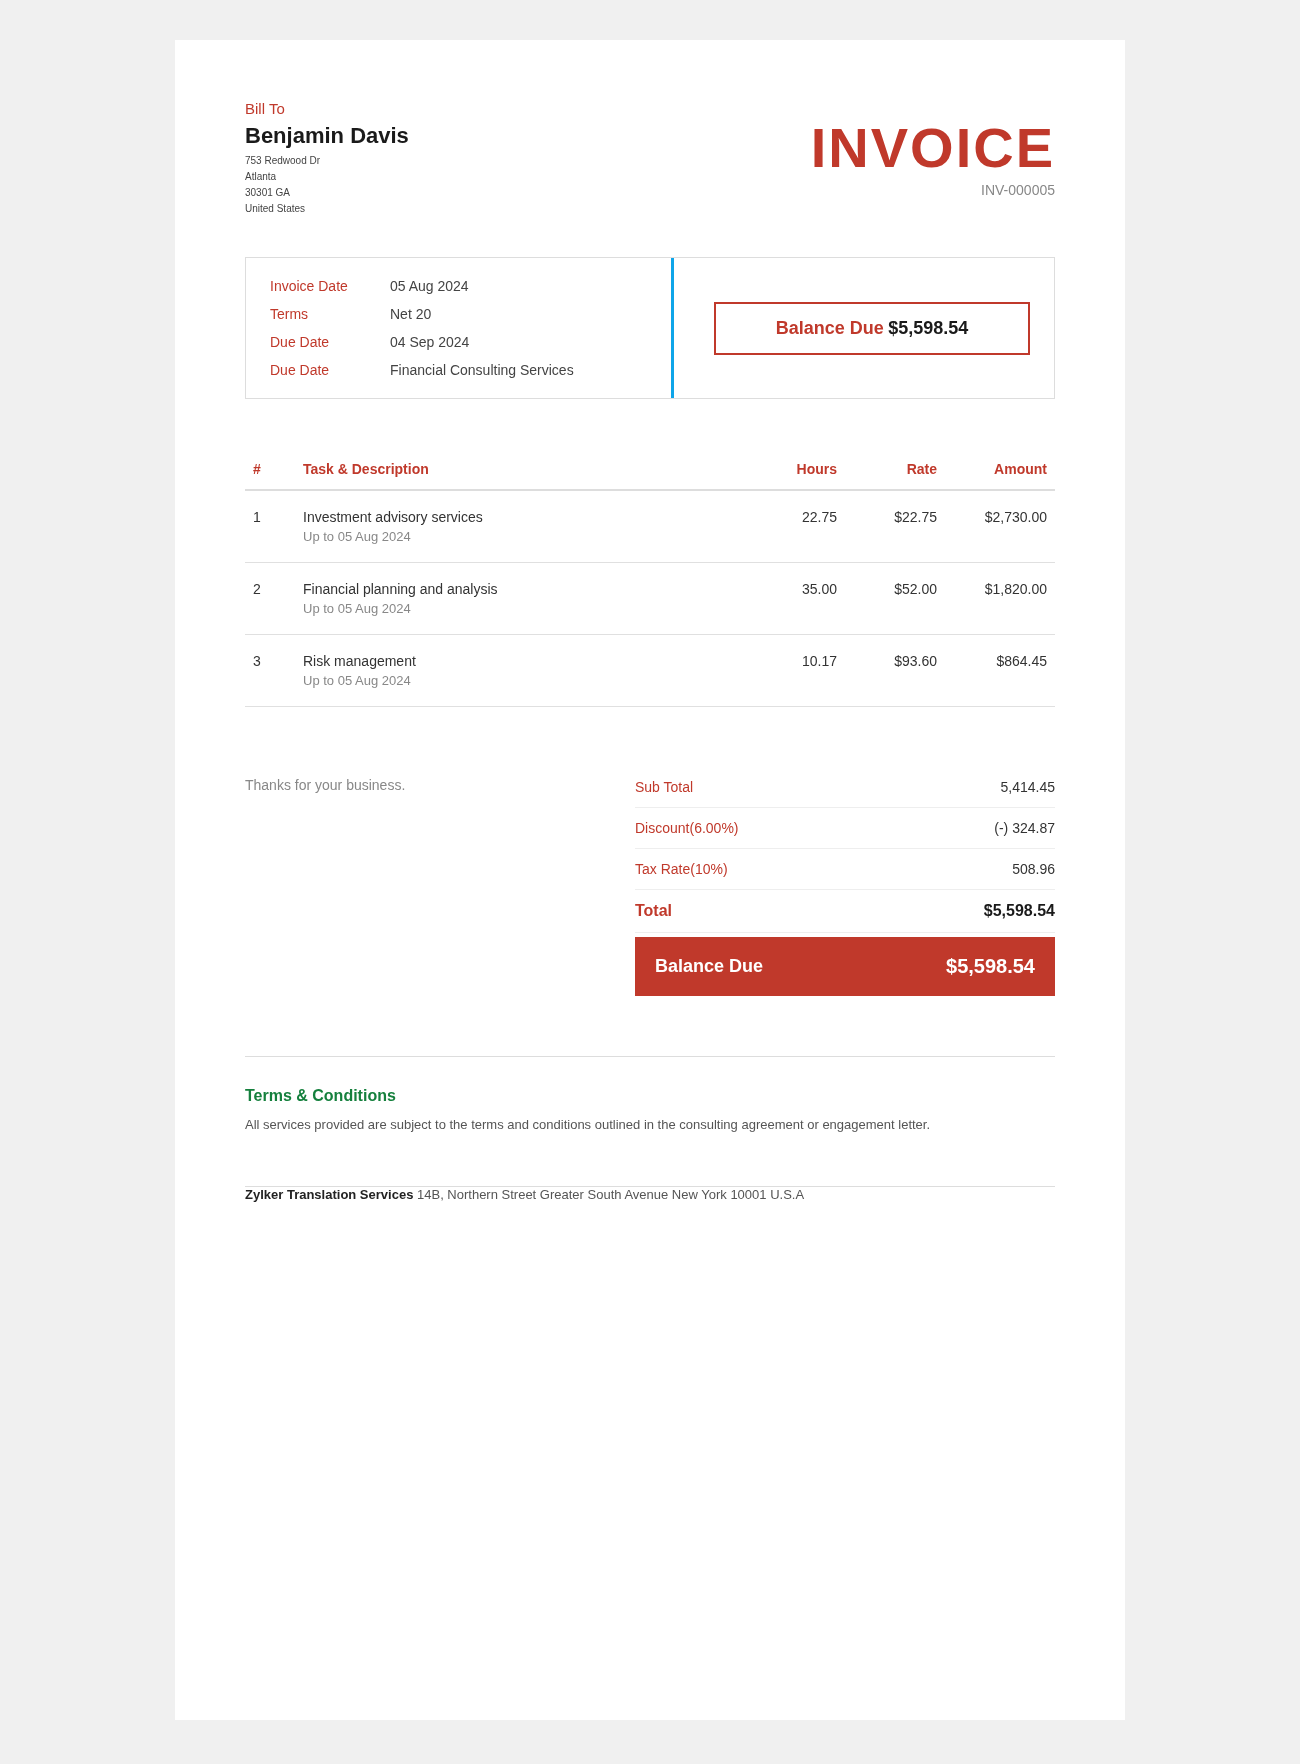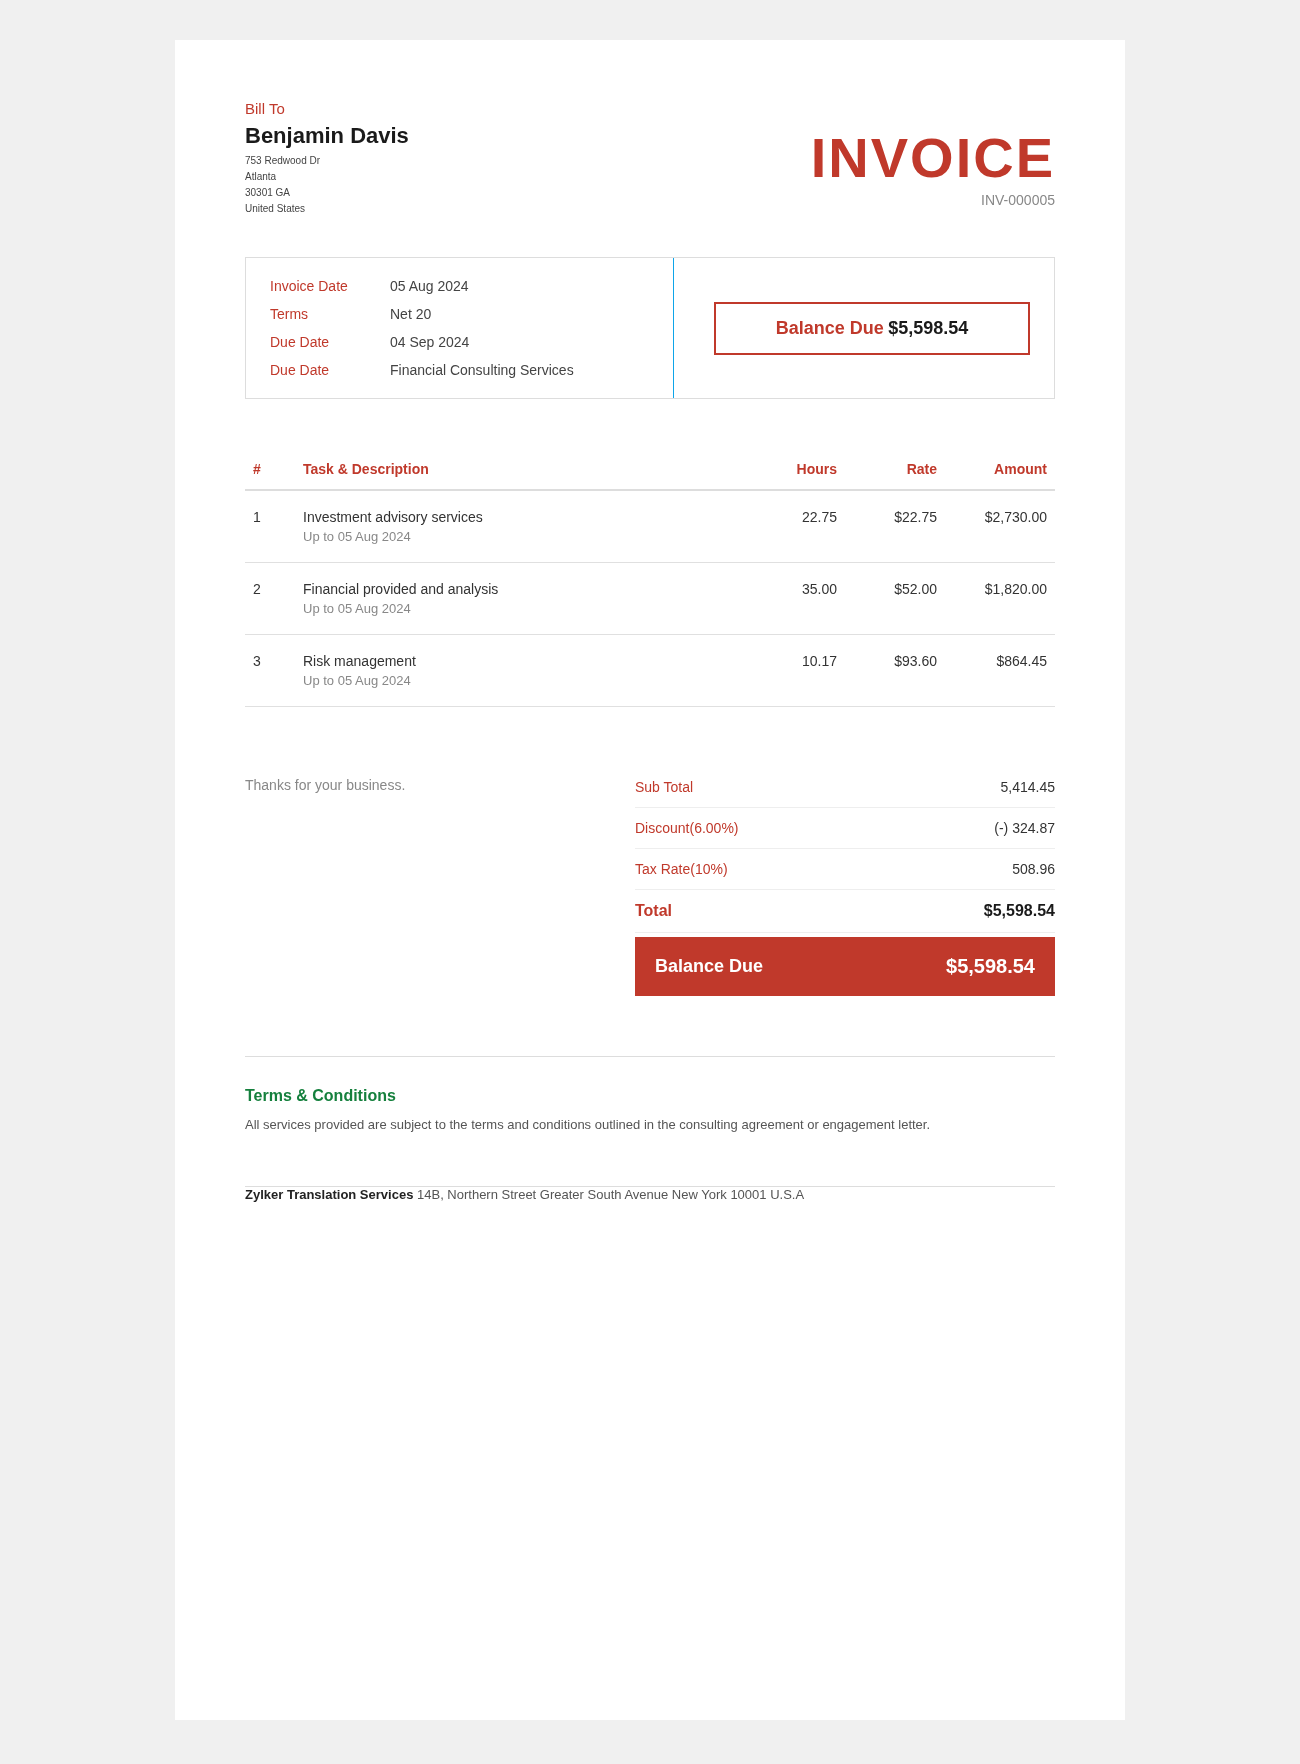--- a/index.html
+++ b/index.html
@@ -16,21 +16,21 @@
       background: #ffffff;
       width: 950px;
       min-height: 1680px;
       padding: 60px 70px;
       position: relative;
     }
     
     .header-section {
       display: flex;
       justify-content: space-between;
-      align-items: center;
+      align-items: flex-start;
       margin-bottom: 40px;
     }
     .bill-to-label {
       color: #c0392b;
       font-size: 15px;
       font-weight: 500;
       margin-bottom: 6px;
     }
     .client-name {
       font-size: 22px;
@@ -61,21 +61,21 @@
     }
     
     .meta-section {
       display: flex;
       border: 1px solid #ddd;
       margin-bottom: 50px;
     }
     .meta-left {
       flex: 1;
       padding: 20px 24px;
-      border-right: 1px solid #0ea5e9;
+      border-right: 3px solid #0ea5e9;
     }
     .meta-row {
       display: flex;
       align-items: center;
       margin-bottom: 12px;
     }
     .meta-row:last-child { margin-bottom: 0; }
     .meta-label {
       color: #c0392b;
       font-size: 14px;
@@ -300,21 +300,21 @@
         <div class="item-desc-main">Investment advisory services</div>
         <div class="item-desc-sub">Up to 05 Aug 2024</div>
       </td>
       <td class="col-hours">22.75</td>
       <td class="col-rate">$22.75</td>
       <td class="col-amount">$2,730.00</td>
     </tr>
         <tr>
       <td class="col-hash">2</td>
       <td>
-        <div class="item-desc-main">Financial provided and analysis</div>
+        <div class="item-desc-main">Financial planning and analysis</div>
         <div class="item-desc-sub">Up to 05 Aug 2024</div>
       </td>
       <td class="col-hours">35.00</td>
       <td class="col-rate">$52.00</td>
       <td class="col-amount">$1,820.00</td>
     </tr>
         <tr>
       <td class="col-hash">3</td>
       <td>
         <div class="item-desc-main">Risk management</div>

